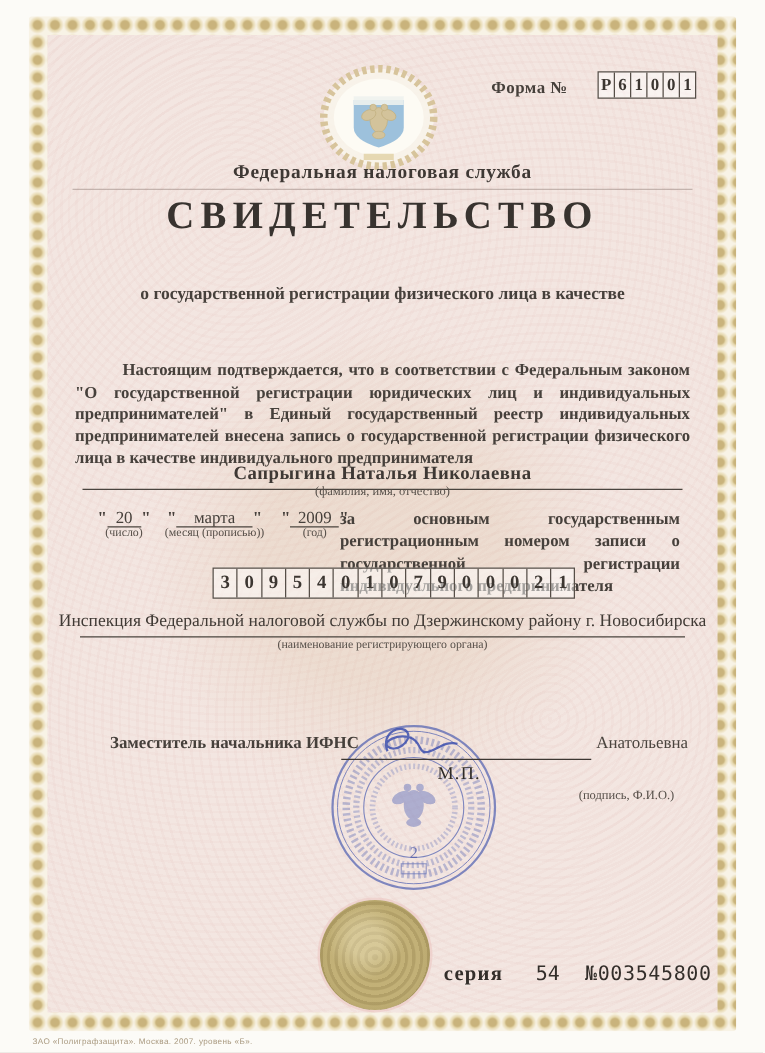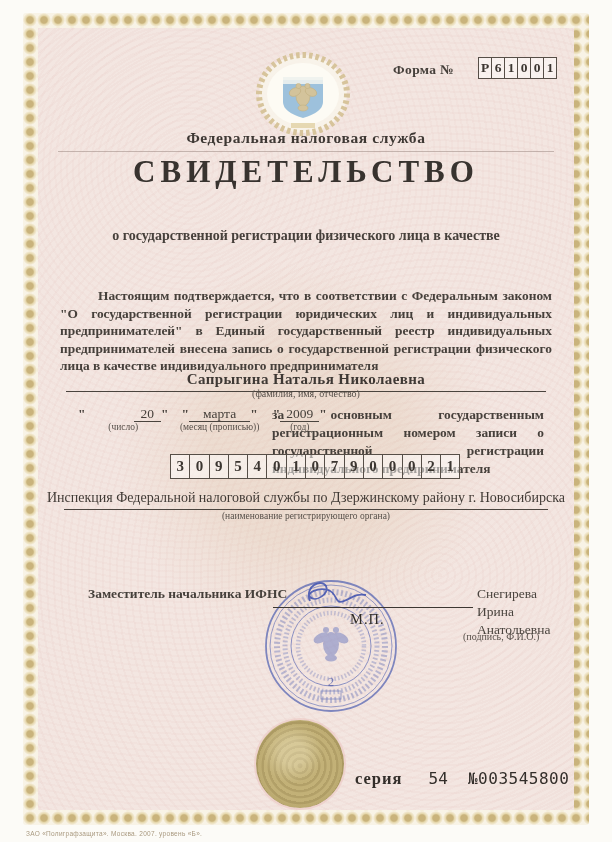--- a/index.html
+++ b/index.html
@@ -98,21 +98,21 @@
   </div>
 
   <div class="abs b" style="left:60px;top:287px;width:492px;font-size:13.4px;line-height:17.6px;text-align:justify;text-indent:38px;">Настоящим подтверждается, что в соответствии с Федеральным законом "О государственной регистрации юридических лиц и индивидуальных предпринимателей" в Единый государственный реестр индивидуальных предпринимателей внесена запись  о государственной регистрации физического лица в качестве индивидуального предпринимателя</div>
 
   <div class="abs ctr b" style="top:371px;font-size:15px;letter-spacing:.4px;color:#3e3834;text-align:center;">Сапрыгина Наталья Николаевна</div>
   <div class="abs hairline" style="left:66px;top:391px;width:480px;border-top-color:#4a443e;"></div>
   <div class="abs ctr small-cap" style="top:372px;margin-top:16px;">(фамилия, имя, отчество)</div>
 
   <div class="abs" style="left:78px;top:406px;font-size:13.5px;">
     <span class="datecol">
-      <span class="quote">"</span><span class="ul" style="padding:0 7px;margin-left:48px;">20</span><span class="quote">"</span>
+      <span class="quote">"</span><span class="ul" style="padding:0 7px;">20</span><span class="quote">"</span>
       <div class="small-cap" style="font-size:9.5px;">(число)</div>
     </span>
     <span class="datecol" style="margin-left:8px;">
       <span class="quote">"</span><span class="ul" style="padding:0 14px;">марта</span><span class="quote">"</span>
       <div class="small-cap" style="font-size:9.5px;">(месяц (прописью))</div>
     </span>
     <span class="datecol" style="margin-left:10px;">
       <span class="quote">"</span><span class="ul" style="padding:0 6px;">2009</span><span class="quote">"</span>
       <div class="small-cap" style="font-size:9.5px;">(год)</div>
     </span>
@@ -169,21 +169,20 @@
 
   <svg class="abs" style="left:296px;top:577px;" width="74" height="34" viewBox="0 0 74 34">
     <path d="M14 24 C8 8 26 2 30 9 C34 16 20 26 14 20 C10 16 22 10 32 13 C42 16 38 28 48 24 C56 21 60 16 70 18" fill="none" stroke="#3c4fae" stroke-width="1.8" opacity="0.85"></path>
   </svg>
 
   <div class="abs hairline" style="left:273px;top:607px;width:200px;border-top-color:#3c3732;"></div>
 
   <div class="abs" style="left:350px;top:611px;font-size:14.5px;color:#2f2b27;letter-spacing:1px;">М.П.</div>
 
   <div class="abs sign-name" style="left:477px;top:585px;width:100px;">
-    <div>Снегирева Ирина</div>
     <div>Анатольевна</div>
   </div>
   <div class="abs small-cap" style="left:463px;top:631px;font-size:10px;">(подпись, Ф.И.О.)</div>
 
   <div class="gold-seal"></div>
 
   <div class="abs" style="left:355px;top:769px;font-size:16.5px;color:#332e2a;">
     <span class="b" style="letter-spacing:1px;">серия</span>
     <span class="mono" style="margin-left:22px;font-size:16px;">54</span>
     <span class="mono" style="margin-left:16px;font-size:16px;letter-spacing:.5px;">№003545800</span>

